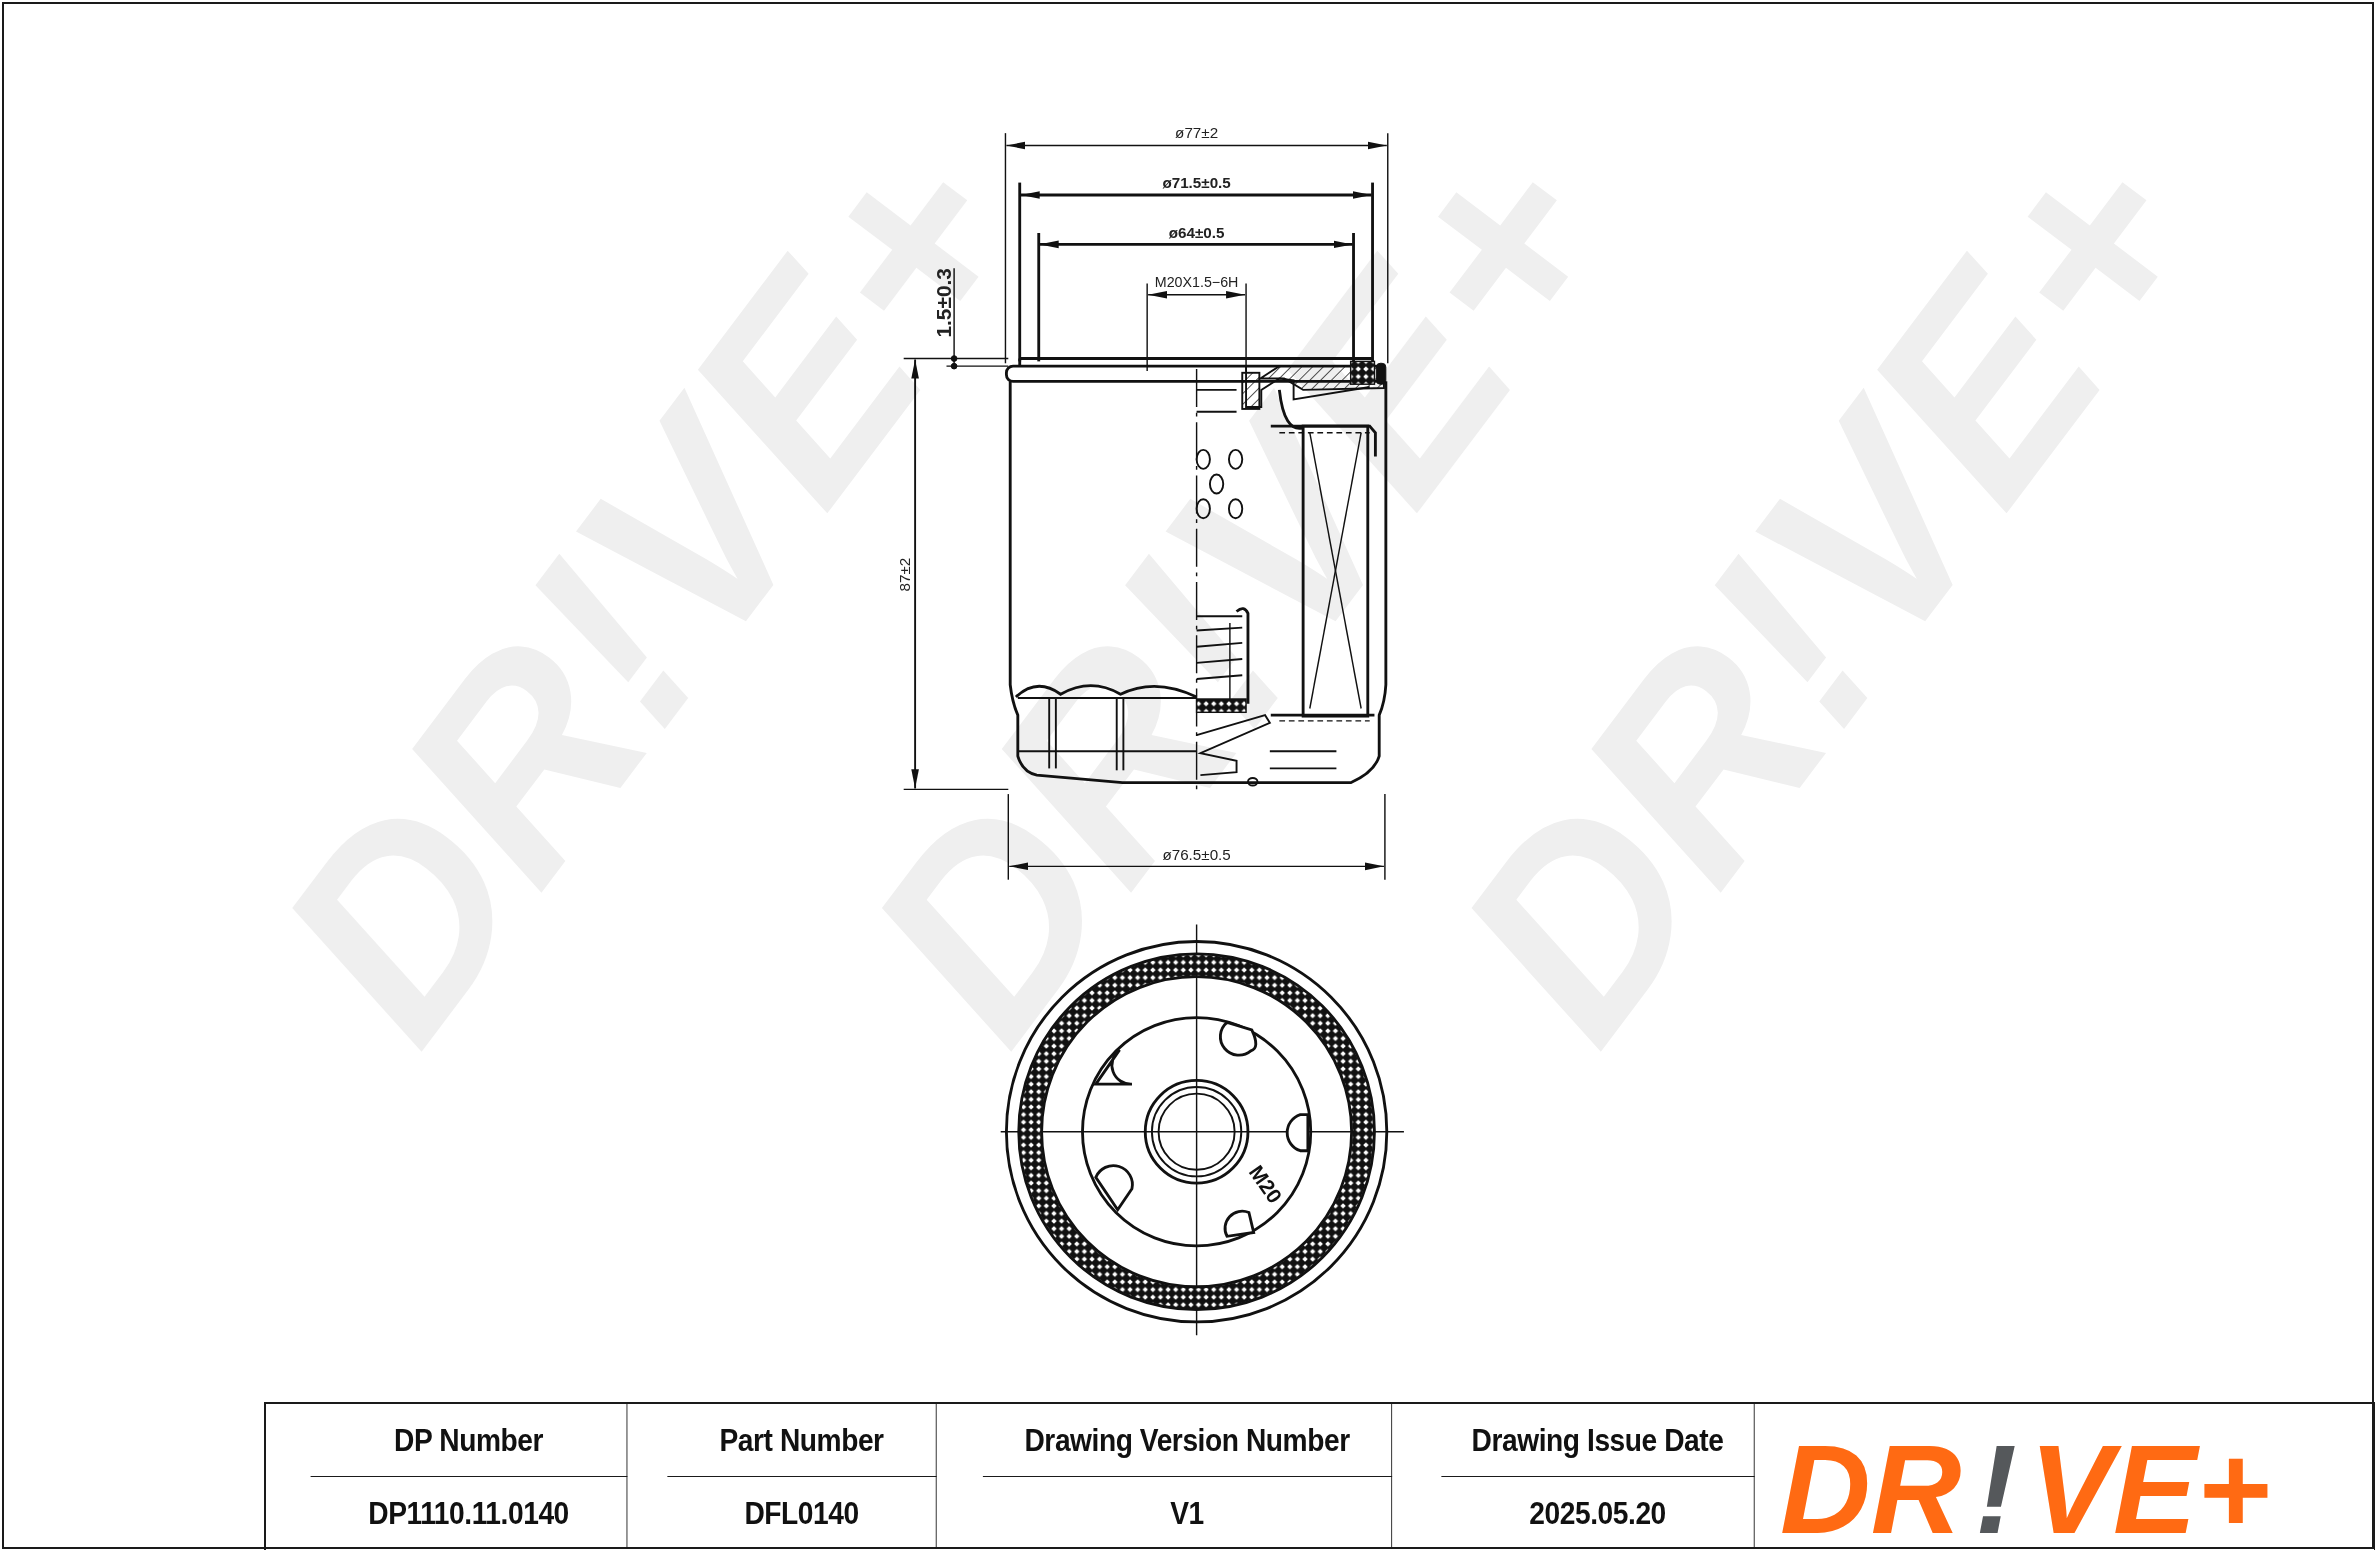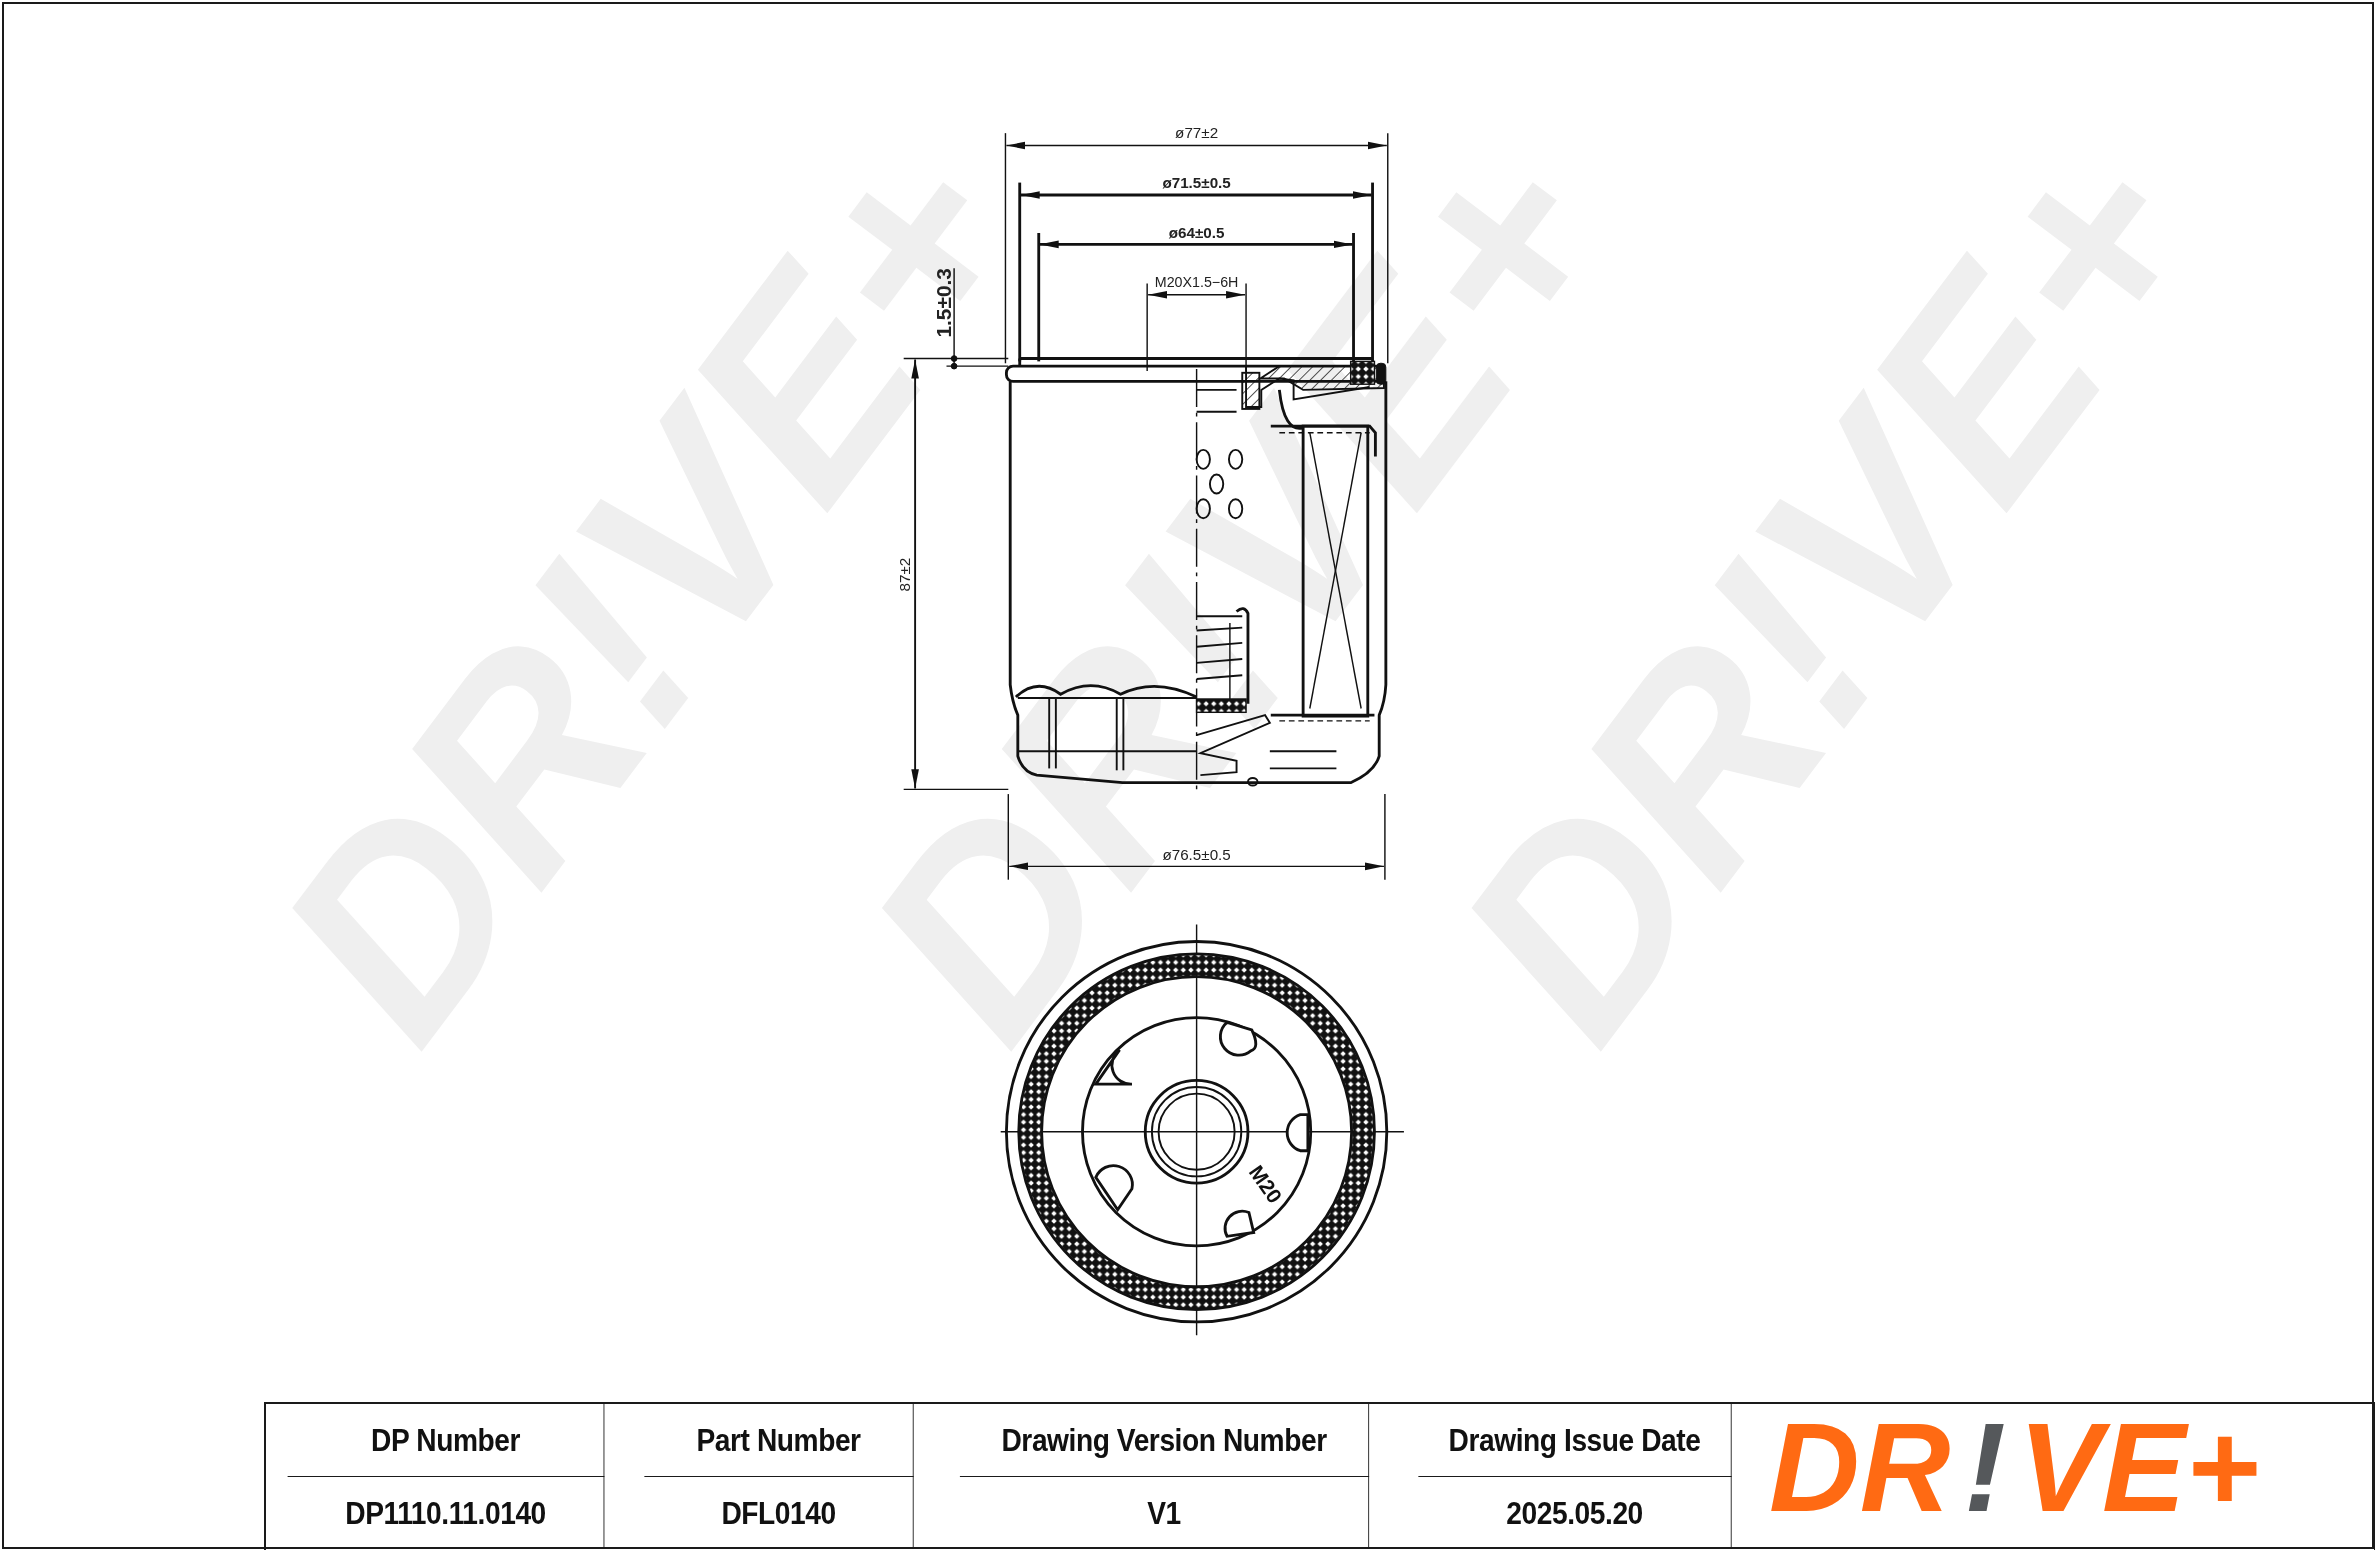--- a/index.html
+++ b/index.html
@@ -1,24 +1,24 @@
 <!DOCTYPE html>
 <html style="font-size:15px"><head>
   <meta charset="utf-8">
   <style>
     html, body { margin: 0; padding: 0; background: #ffffff; }
     body { width: 2378px; height: 1553px; position: relative; overflow: hidden; font-family: "Liberation Sans", sans-serif; }
     .sheet { position: absolute; left: 1.9px; top: 1.9px; width: 2372px; height: 1547px; border: 2.9px solid #1a1a1a; box-sizing: border-box; }
     svg.drawing { position: absolute; left: 0; top: 0; }
     .dimtext { font-family: "Liberation Sans Narrow", "Liberation Sans", sans-serif; }
     .title-block { position: absolute; left: 264px; top: 1402px; width: 2111px; height: 148px; border-top: 2.9px solid #1a1a1a; border-left: 2.9px solid #1a1a1a; box-sizing: border-box; display: flex; }
-    .tb-table { display: grid; grid-template-columns: 360px 306px 465px 356px; grid-template-rows: 73px 72px; }
+    .tb-table { display: grid; grid-template-columns: 360px 306px 465px 356px; grid-template-rows: 73px 72px; padding-left: 23px; }
     .tb-cell { border-right: 1.9px solid #1a1a1a; display: flex; align-items: center; justify-content: center; font-weight: bold; color: #111; font-size: 32px; letter-spacing: -0.5px; transform: scaleX(0.88); }
     .tb-cell.head { border-bottom: 1.9px solid #1a1a1a; }
-    .tb-logo { flex: 1; display: flex; align-items: flex-start; justify-content: center; border-right: 1.9px solid #1a1a1a; }
+    .tb-logo { flex: 1; display: flex; align-items: flex-end; justify-content: center; border-right: 1.9px solid #1a1a1a; }
   </style>
 </head>
 <body>
 
 <div class="sheet"></div>
 
 <svg class="drawing" width="2378" height="1553" viewBox="0 0 2500 1633" xmlns="http://www.w3.org/2000/svg">
   <defs>
     <marker id="arr" viewBox="0 0 20 10" refX="20" refY="5" markerWidth="20" markerHeight="10" orient="auto-start-reverse" markerUnits="userSpaceOnUse">
       <path d="M0,1 L20,5 L0,9 Z" fill="#111"></path>

